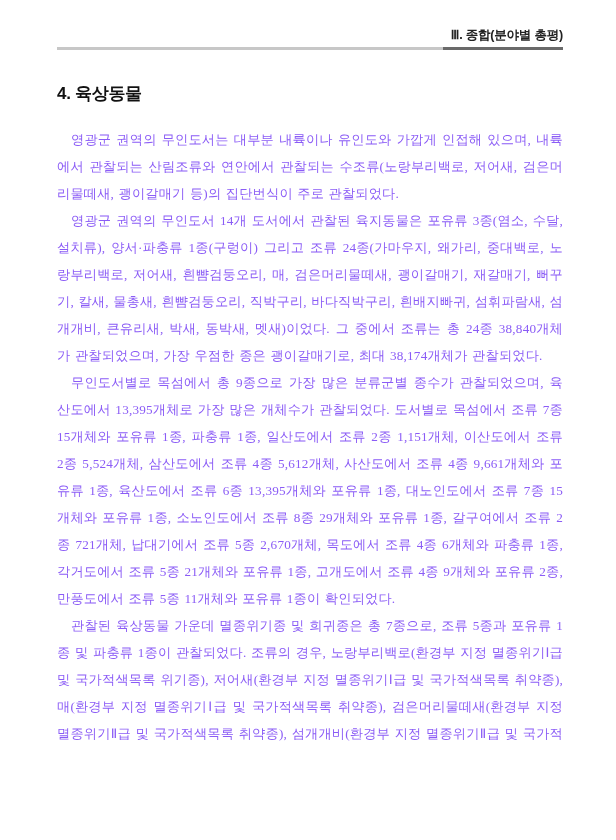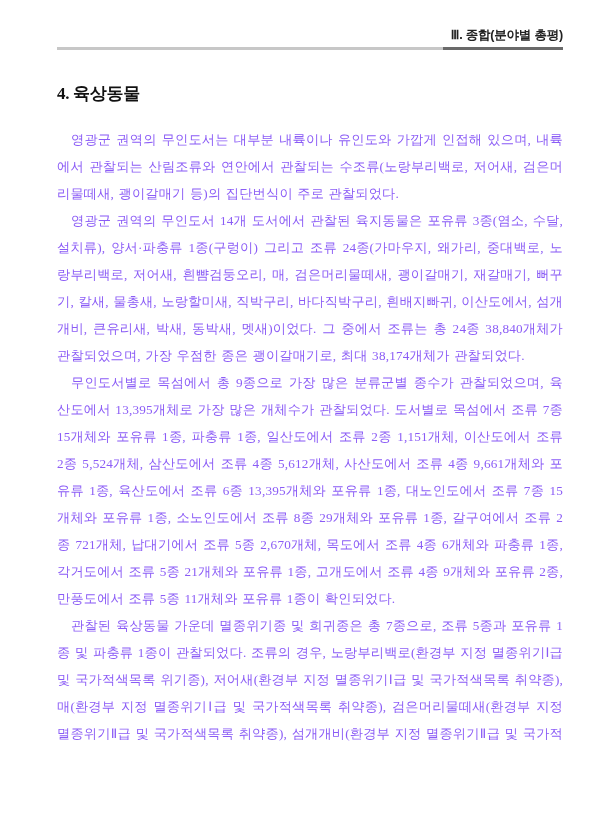--- a/index.html
+++ b/index.html
@@ -43,21 +43,21 @@
     position: absolute;
     right: 0;
     top: 0;
     height: 3px;
     background: #6a6a6a;
   }
   .header-rule .dark-seg { width: 120px; }
   
   .section-title {
     margin-top: 33px;
-    font-family: Liberation Serif, serif;
+    font-family: Liberation Sans, sans-serif;
     font-weight: bold;
     font-size: 17px;
     letter-spacing: -0.3px;
     color: #111111;
     line-height: 22px;
   }
   
   .body-text {
     margin-top: 21px;
   }
@@ -115,21 +115,21 @@
     <div class="header-text">Ⅲ. 종합(분야별 총평)</div>
 
     <div class="rule header-rule">
       <div class="dark-seg"></div>
     </div>
 
     <h1 class="section-title">4. 육상동물</h1>
 
     <div class="body-text">
       <p>영광군 권역의 무인도서는 대부분 내륙이나 유인도와 가깝게 인접해 있으며, 내륙에서 관찰되는 산림조류와 연안에서 관찰되는 수조류(노랑부리백로, 저어새, 검은머리물떼새, 괭이갈매기 등)의 집단번식이 주로 관찰되었다.</p>
-      <p>영광군 권역의 무인도서 14개 도서에서 관찰된 육지동물은 포유류 3종(염소, 수달, 설치류), 양서·파충류 1종(구렁이) 그리고 조류 24종(가마우지, 왜가리, 중대백로, 노랑부리백로, 저어새, 흰뺨검둥오리, 매, 검은머리물떼새, 괭이갈매기, 재갈매기, 뻐꾸기, 칼새, 물총새, 노랑할미새, 직박구리, 바다직박구리, 흰배지빠귀, 이산도에서, 섬개개비, 큰유리새, 박새, 동박새, 멧새)이었다. 그 중에서 조류는 총 24종 38,840개체가 관찰되었으며, 가장 우점한 종은 괭이갈매기로, 최대 38,174개체가 관찰되었다.</p>
+      <p>영광군 권역의 무인도서 14개 도서에서 관찰된 육지동물은 포유류 3종(염소, 수달, 설치류), 양서·파충류 1종(구렁이) 그리고 조류 24종(가마우지, 왜가리, 중대백로, 노랑부리백로, 저어새, 흰뺨검둥오리, 매, 검은머리물떼새, 괭이갈매기, 재갈매기, 뻐꾸기, 칼새, 물총새, 흰뺨검둥오리, 직박구리, 바다직박구리, 흰배지빠귀, 섬휘파람새, 섬개개비, 큰유리새, 박새, 동박새, 멧새)이었다. 그 중에서 조류는 총 24종 38,840개체가 관찰되었으며, 가장 우점한 종은 괭이갈매기로, 최대 38,174개체가 관찰되었다.</p>
       <p>무인도서별로 목섬에서 총 9종으로 가장 많은 분류군별 종수가 관찰되었으며, 육산도에서 13,395개체로 가장 많은 개체수가 관찰되었다. 도서별로 목섬에서 조류 7종 15개체와 포유류 1종, 파충류 1종, 일산도에서 조류 2종 1,151개체, 이산도에서 조류 2종 5,524개체, 삼산도에서 조류 4종 5,612개체, 사산도에서 조류 4종 9,661개체와 포유류 1종, 육산도에서 조류 6종 13,395개체와 포유류 1종, 대노인도에서 조류 7종 15개체와 포유류 1종, 소노인도에서 조류 8종 29개체와 포유류 1종, 갈구여에서 조류 2종 721개체, 납대기에서 조류 5종 2,670개체, 목도에서 조류 4종 6개체와 파충류 1종, 각거도에서 조류 5종 21개체와 포유류 1종, 고개도에서 조류 4종 9개체와 포유류 2종, 만풍도에서 조류 5종 11개체와 포유류 1종이 확인되었다.</p>
       <p>관찰된 육상동물 가운데 멸종위기종 및 희귀종은 총 7종으로, 조류 5종과 포유류 1종 및 파충류 1종이 관찰되었다. 조류의 경우, 노랑부리백로(환경부 지정 멸종위기Ⅰ급 및 국가적색목록 위기종), 저어새(환경부 지정 멸종위기Ⅰ급 및 국가적색목록 취약종), 매(환경부 지정 멸종위기Ⅰ급 및 국가적색목록 취약종), 검은머리물떼새(환경부 지정 멸종위기Ⅱ급 및 국가적색목록 취약종), 섬개개비(환경부 지정 멸종위기Ⅱ급 및 국가적색목록 취약종) 5종이 관찰되었다. 그리고 포유류는 환경부 지정 멸종위기Ⅰ급 및 국가적색목록 취약종 수달 1종이 관찰되었으며, 파충류는 멸종위기Ⅱ급 및 국가적색목록 위기종 구렁이 1종이 관찰되었다.</p>
       <p>그리고 집단번식종으로 저어새, 노랑부리백로, 괭이갈매기, 칼새 등 총 4종이 확인되었다.</p>
     </div>
 
   </div>
 
   <div class="rule footer-rule">
     <div class="dark-seg"></div>
   </div>

